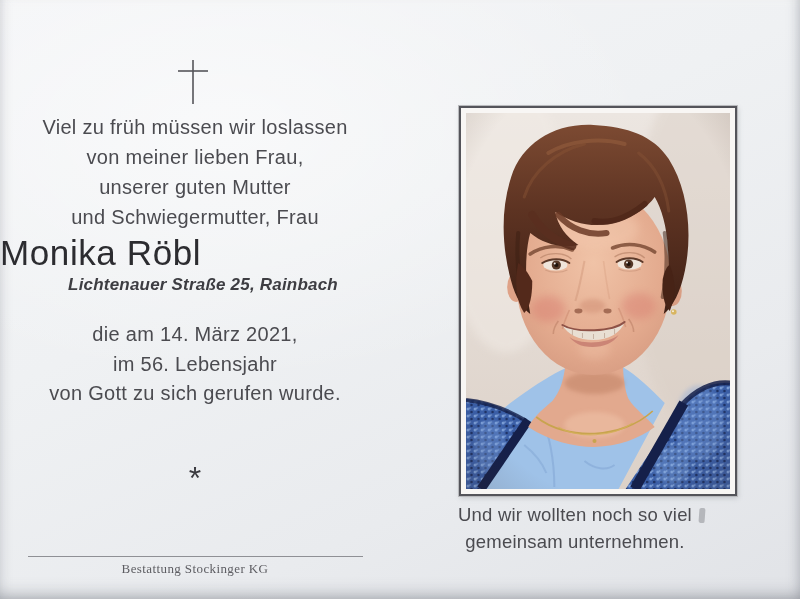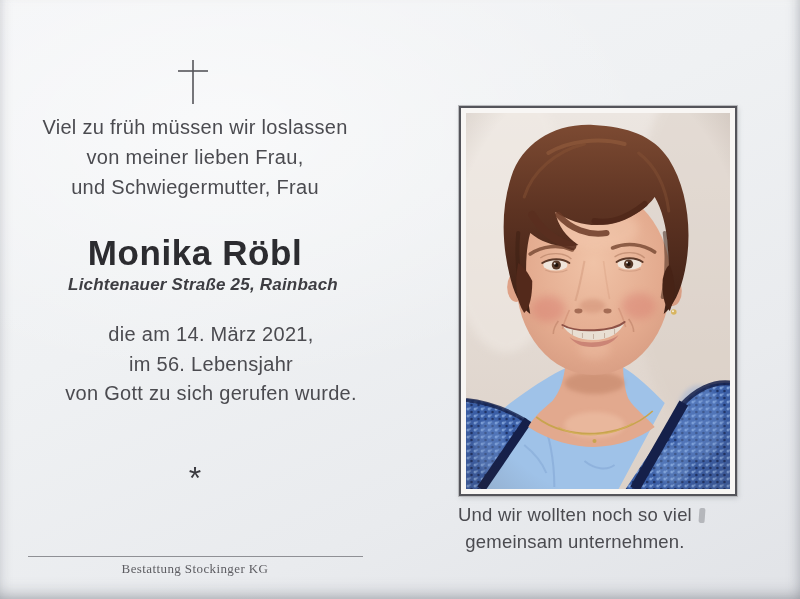--- a/index.html
+++ b/index.html
@@ -12,26 +12,26 @@
     box-shadow:
       inset 0 -12px 16px -9px rgba(105,110,120,.5),
       inset -9px 0 14px -9px rgba(105,110,120,.4),
       inset 9px 0 14px -10px rgba(130,135,145,.3),
       inset 0 7px 10px -7px rgba(255,255,255,.9);
   }
   .left-col{position:absolute;left:0;top:0;width:390px;}
   .cross{position:absolute;left:175px;top:57px;}
   .intro{position:absolute;left:0;top:112px;width:390px;text-align:center;
          font-size:20px;line-height:30px;color:#4b4b50;letter-spacing:.3px;}
-  .name{position:absolute;left:0;top:234px;width:390px;text-align:center;margin:0;
-        font-size:35px;line-height:38px;font-weight:700;color:#2c2c30;letter-spacing:.6px;}
+  .name{position:absolute;left:0;top:234px;width:390px;text-align:left;margin:0;
+        font-size:35px;line-height:38px;font-weight:400;color:#2c2c30;letter-spacing:.6px;}
   .address{position:absolute;left:8px;top:274px;width:390px;text-align:center;
         font-size:17px;line-height:22px;font-weight:700;font-style:italic;color:#3d3d42;letter-spacing:.2px;}
   .death{position:absolute;left:0;top:320px;width:390px;text-align:center;
-        font-size:20px;line-height:29.5px;color:#4b4b50;letter-spacing:.3px;padding-left:16px;}
+        font-size:20px;line-height:29.5px;color:#4b4b50;letter-spacing:.3px;}
   .star{position:absolute;left:0;top:462px;width:390px;text-align:center;
         font-size:32px;line-height:32px;color:#3b3b40;}
   .rule{position:absolute;left:28px;top:556px;width:335px;height:1px;background:#8f9095;}
   .funeral{position:absolute;left:0;top:560px;width:390px;text-align:center;
         font-size:13px;line-height:17px;color:#5d5d62;letter-spacing:.4px;font-family:Liberation Serif, serif;}
   .photo-frame{
     position:absolute;left:459px;top:106px;width:278px;height:390px;
     box-sizing:border-box;margin:0;padding:5px;background:#f8f6f4;
     border:2px solid #54545a;outline:1px solid #b9babd;
     box-shadow:1px 2px 5px rgba(90,95,105,.25);
@@ -50,20 +50,21 @@
   <div class="left-col">
 
     <svg class="cross" width="36" height="50" viewBox="0 0 36 50">
       <line x1="18" y1="3" x2="18" y2="47" stroke="#55555a" stroke-width="1.6"></line>
       <line x1="3" y1="14" x2="33" y2="14" stroke="#55555a" stroke-width="1.6"></line>
     </svg>
 
     <div class="intro">
       <div>Viel zu früh müssen wir loslassen</div>
       <div>von meiner lieben Frau,</div>
+      <div>unserer guten Mutter</div>
       <div>und Schwiegermutter, Frau</div>
     </div>
 
     <h1 class="name">Monika Röbl</h1>
 
     <div class="address">Lichtenauer Straße 25, Rainbach</div>
 
     <div class="death">
       <div>die am 14. März 2021,</div>
       <div>im 56. Lebensjahr</div>

